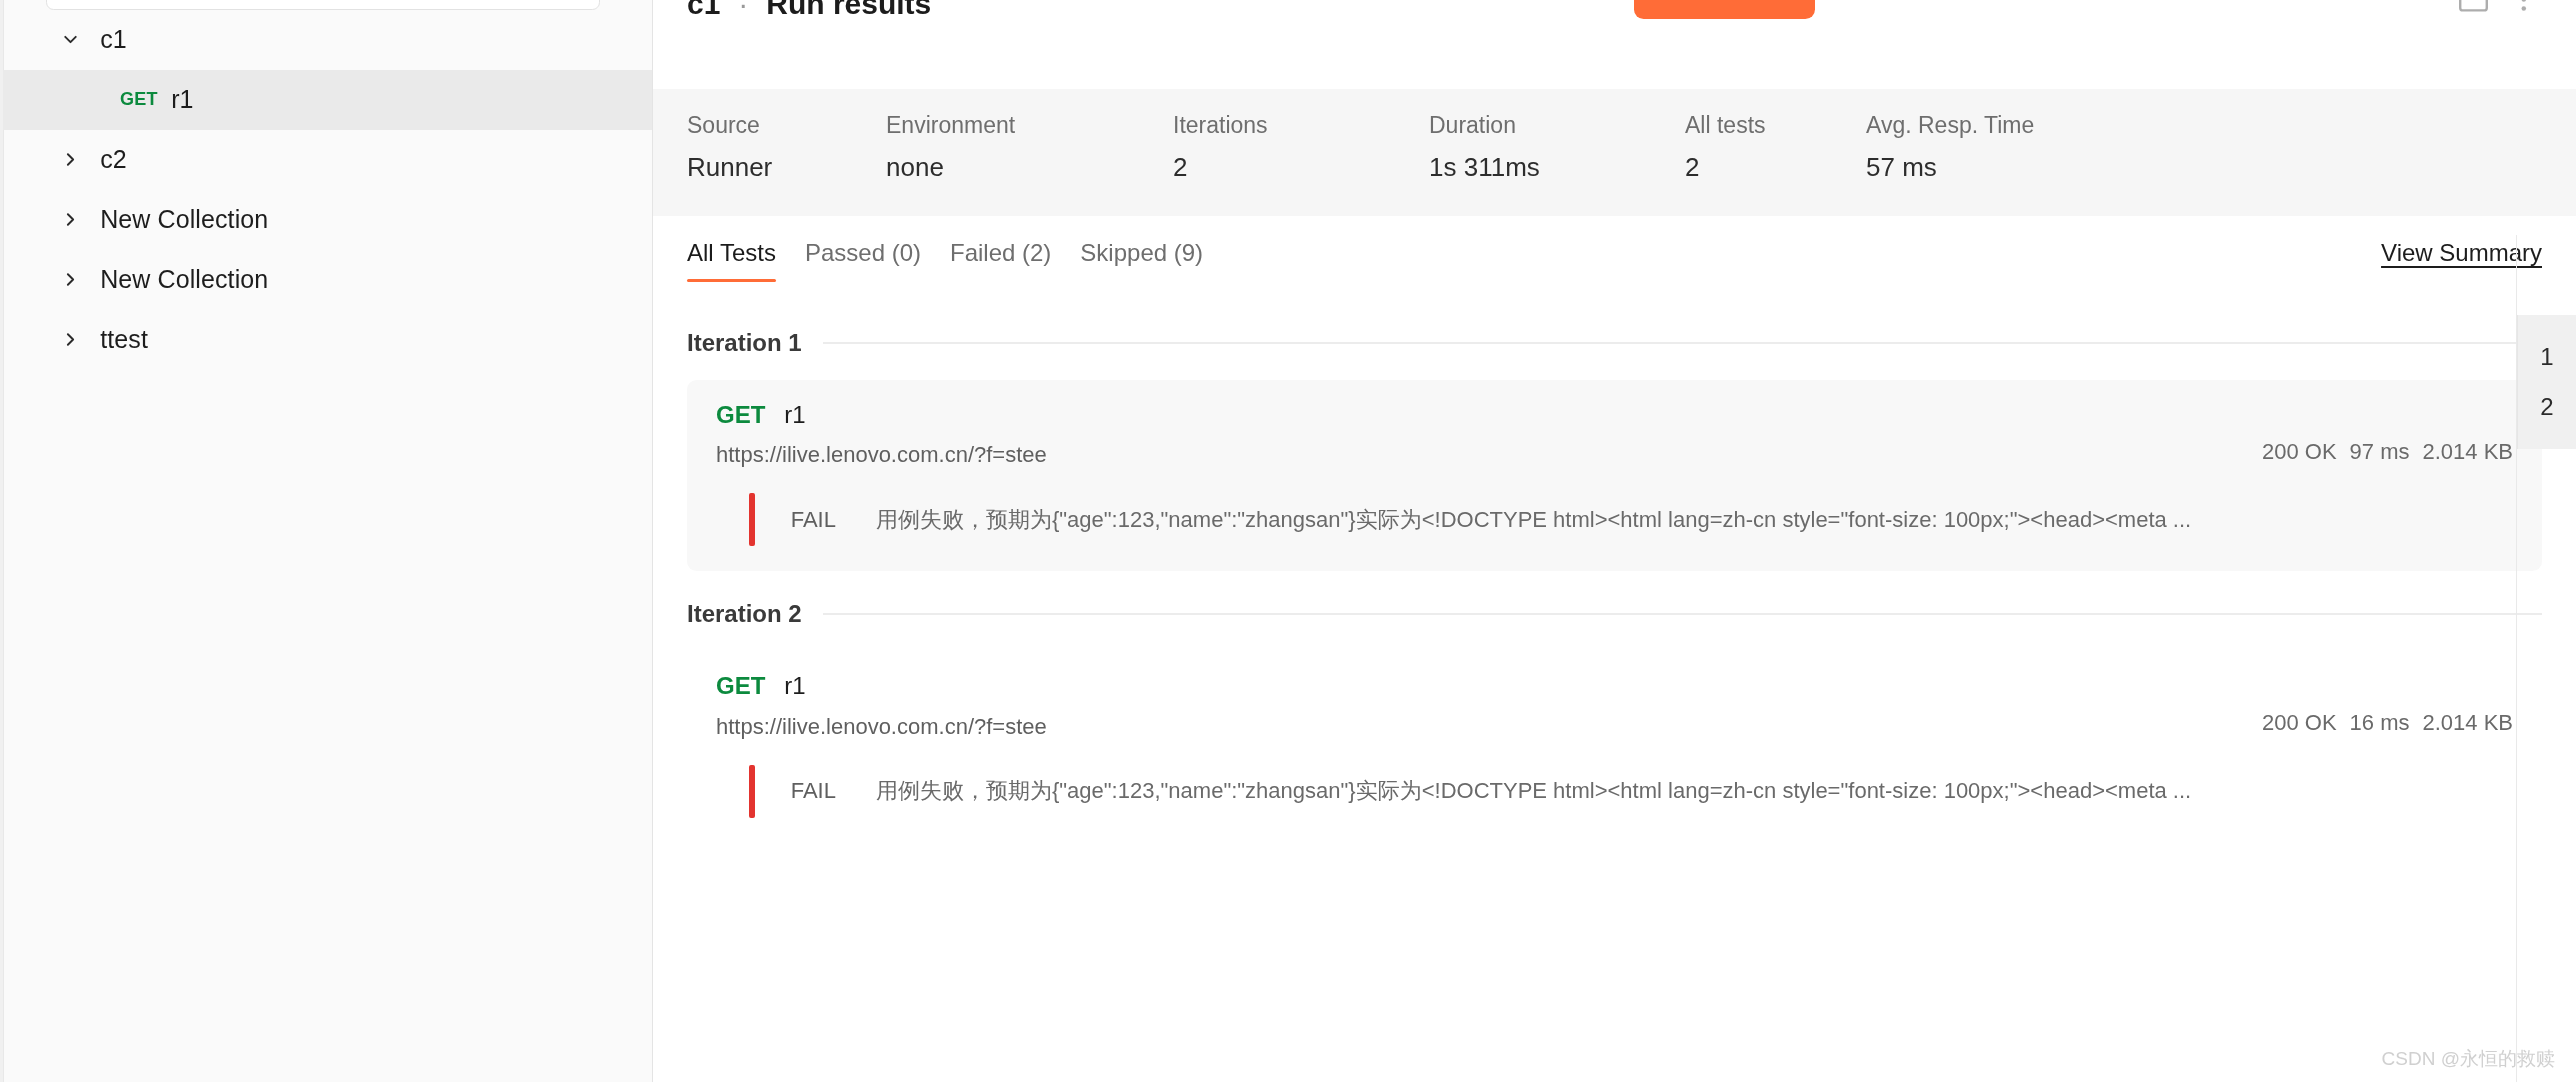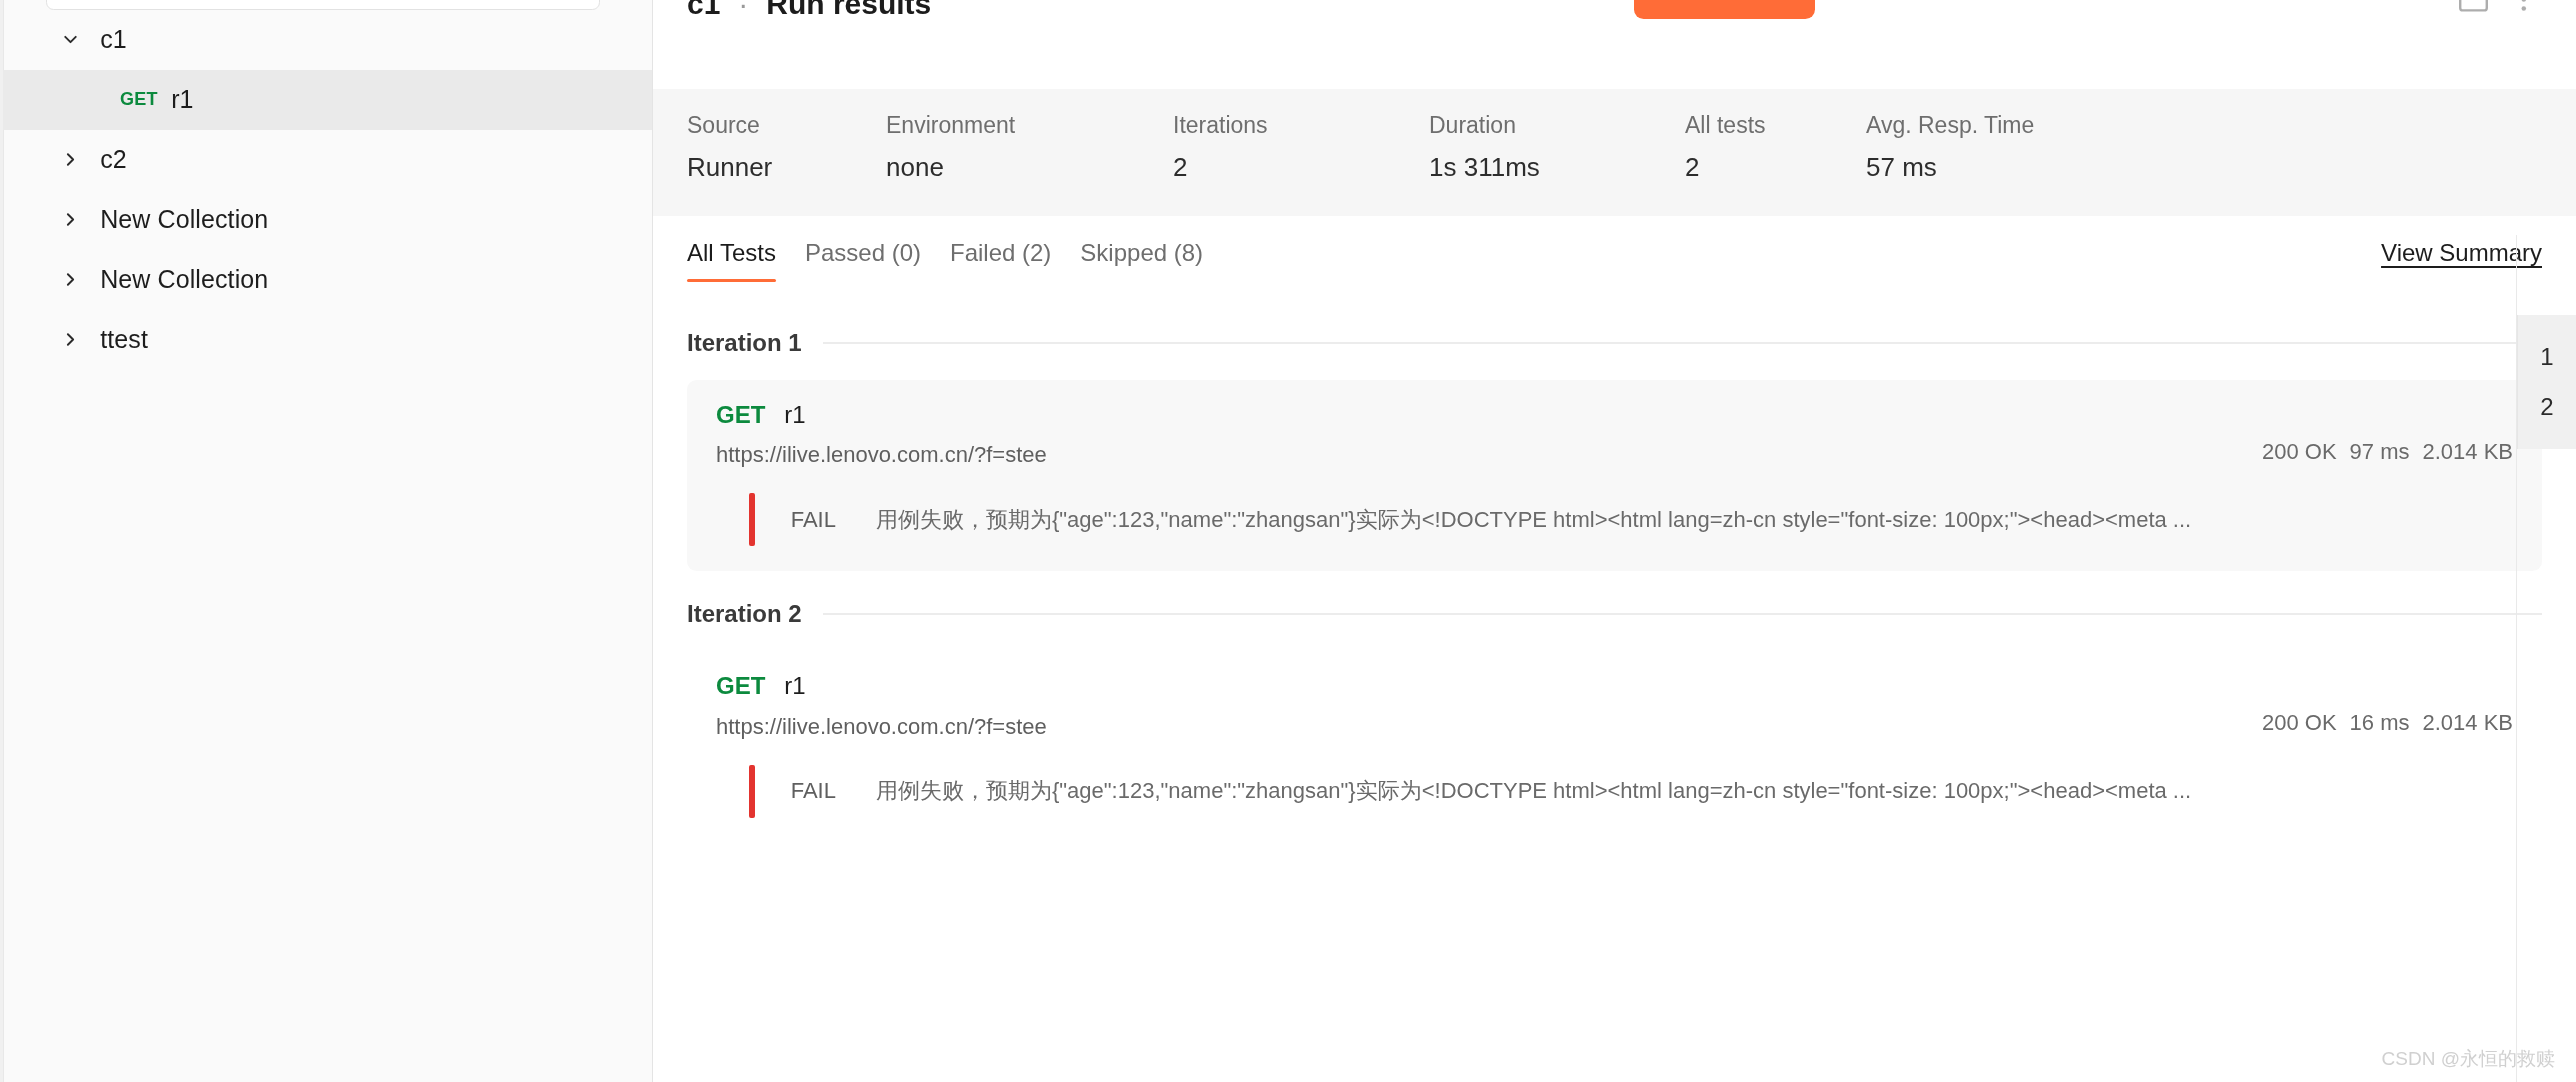--- a/index.html
+++ b/index.html
@@ -519,21 +519,21 @@
         <span class="stat-label">Avg. Resp. Time</span>
         <span class="stat-value">57 ms</span>
       </div>
     </div>
 
     <div class="tabs-row">
       <div class="tabs">
         <div class="tab active">All Tests</div>
         <div class="tab">Passed (0)</div>
         <div class="tab">Failed (2)</div>
-        <div class="tab">Skipped (8)</div>
+        <div class="tab">Skipped (9)</div>
       </div>
       <div class="view-summary">View Summary</div>
     </div>
 
     <div class="results-area">
 
       <div class="iter-head">
         <span class="iter-title">Iteration 1</span>
         <span class="iter-rule"></span>
       </div>

